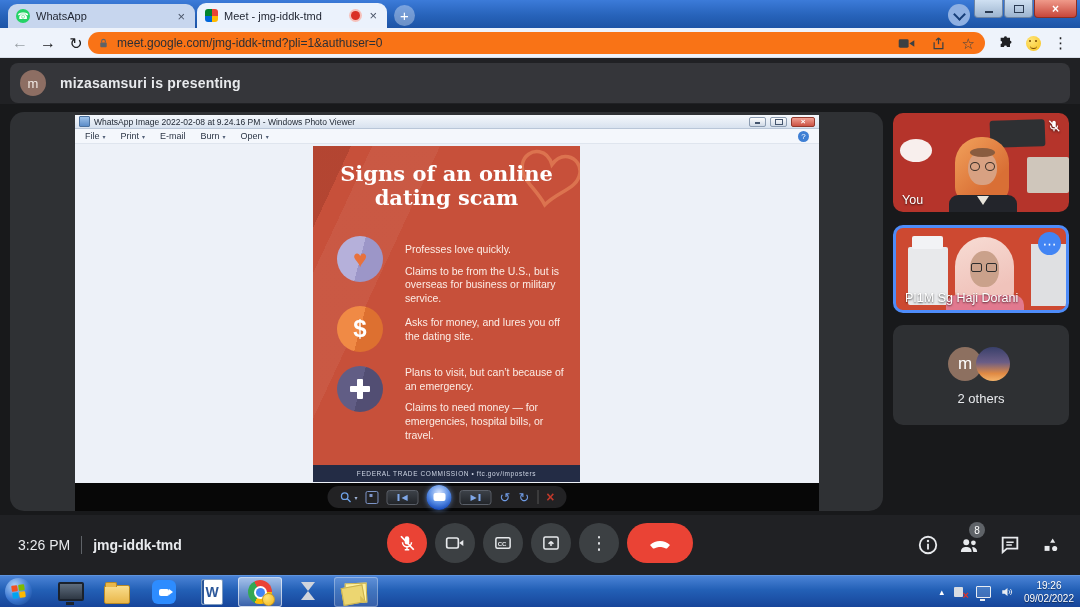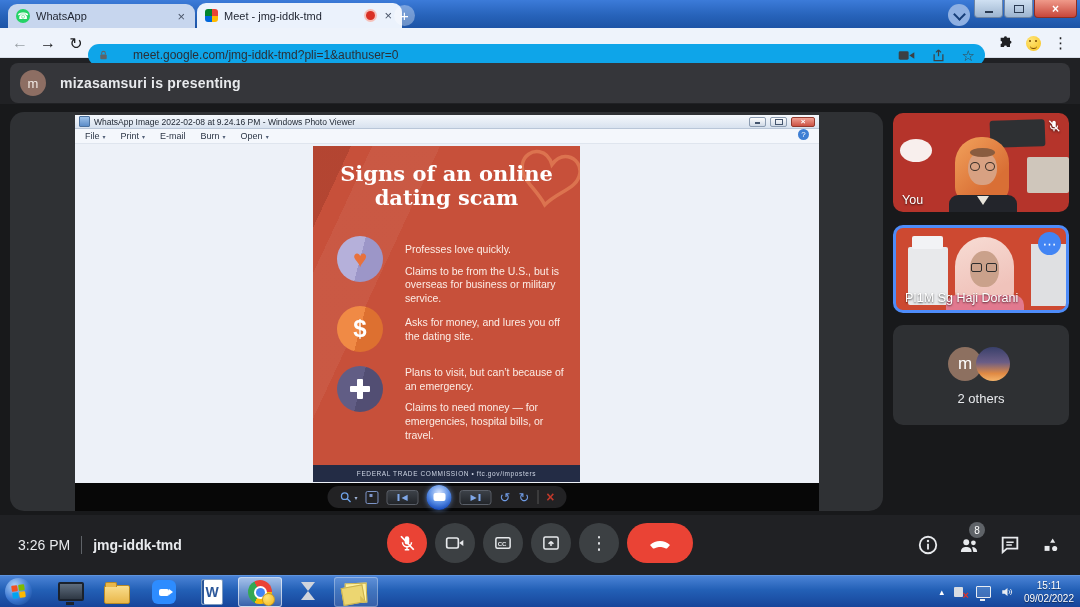--- a/index.html
+++ b/index.html
@@ -31,22 +31,22 @@
   .winctl{position:absolute;right:3px;top:0;display:flex;gap:1px;}
   .wbtn{width:29px;height:18px;border-radius:0 0 4px 4px;background:linear-gradient(#cfe0f2,#9db4cf);
     border:1px solid #6d84a4;border-top:none;display:flex;align-items:center;justify-content:center;box-sizing:border-box;}
   .wbtn.close{width:43px;background:linear-gradient(#ef9a8a,#d6564489);background:linear-gradient(#ef9a8a,#c8463a);border-color:#8d2f24;}
   .glyph-min{width:8px;height:2px;background:#2a3a52;margin-top:6px;}
   .glyph-max{width:8px;height:6px;border:1.5px solid #2a3a52;}
   .glyph-x{color:#fff;font-size:12px;font-weight:bold;line-height:1;}
 
   .toolbar{position:absolute;left:0;top:28px;width:1080px;height:30px;background:#eef3fb;border-bottom:1px solid #d7dde7;box-sizing:border-box;}
   .navbtn{position:absolute;top:3px;width:24px;height:24px;display:flex;align-items:center;justify-content:center;font-size:16px;}
-  .omnibox{position:absolute;left:88px;top:4px;width:897px;height:22px;background:#0ea5e9;border-radius:12px;
-    display:flex;align-items:center;padding:0 10px;box-sizing:border-box;gap:24px;margin-top:12px;}
+  .omnibox{position:absolute;left:88px;top:4px;width:897px;height:22px;background:#f97316;border-radius:12px;
+    display:flex;align-items:center;padding:0 10px;box-sizing:border-box;gap:8px;}
   .url{font-size:12px;color:#2b2f36;white-space:nowrap;flex:1;}
   .ob-icons{display:flex;gap:16px;align-items:center;color:#3c4043;}
   .ext-icons{position:absolute;top:6px;display:flex;gap:12px;align-items:center;color:#202124;}
   .emoji{width:15px;height:15px;border-radius:50%;background:radial-gradient(circle at 35% 30%,#ffe477,#f7c21c);position:relative;}
   .emoji:before{content:"";position:absolute;left:3px;top:4px;width:2px;height:2px;background:#7a4a00;border-radius:50%;box-shadow:6px 0 0 #7a4a00;}
   .emoji:after{content:"";position:absolute;left:4px;top:8px;width:7px;height:4px;border-bottom:1.6px solid #7a4a00;border-radius:0 0 6px 6px;}
 
   
   .banner{position:absolute;left:10px;top:63px;width:1060px;height:40px;background:#35363a;border-radius:8px;
     display:flex;align-items:center;gap:14px;padding:0 10px;box-sizing:border-box;}
@@ -61,21 +61,21 @@
   .vtitle{position:absolute;left:0;top:0;right:0;height:14px;background:linear-gradient(#f5f8fc,#d8e2ef);
     border-bottom:1px solid #b9c6d8;display:flex;align-items:center;padding:0 4px;box-sizing:border-box;gap:4px;}
   .vtitle .ico{width:9px;height:9px;background:linear-gradient(#9ec2ea,#5b8cc8);border:1px solid #4a719f;border-radius:1px;}
   .vtitle .cap{font-size:8.5px;color:#1c2430;flex:1;white-space:nowrap;overflow:hidden;}
   .vbtn{width:17px;height:10px;border:1px solid #8b9bb0;border-radius:2px;background:linear-gradient(#fdfdfd,#cfd9e6);
     display:flex;align-items:center;justify-content:center;box-sizing:border-box;}
   .vbtn.close{width:24px;background:linear-gradient(#f0a093,#cc5244);border-color:#93392d;color:#fff;font-size:8px;font-weight:bold;}
   .vbtn .mini{width:5px;height:1.5px;background:#44556e;margin-top:3px}
   .vbtn .maxi{width:6px;height:4px;border:1px solid #44556e;}
   .vmenu{position:absolute;left:0;top:14px;right:0;height:15px;background:#f4f7fc;border-bottom:1px solid #dfe5ee;
-    display:flex;gap:15px;padding:0 10px;font-size:9px;color:#2c3646;box-sizing:border-box;}
+    display:flex;align-items:center;gap:15px;padding:0 10px;font-size:9px;color:#2c3646;box-sizing:border-box;}
   .mitem{display:flex;align-items:center;gap:3px;}
   .caret{font-size:6px;color:#55637a;}
   .vhelp{margin-left:auto;width:11px;height:11px;border-radius:50%;background:#3e7fd4;color:#fff;font-size:8px;
     display:flex;align-items:center;justify-content:center;}
   .vcontent{position:absolute;left:0;top:29px;right:0;bottom:0;background:#edf1f8;}
 
   
   .ig{position:absolute;left:238px;top:2px;width:267px;height:336px;background:#c7503a;overflow:hidden;}
   .ig .stripes{position:absolute;inset:0;
     background:linear-gradient(115deg,rgba(90,20,12,.18) 0 9%,rgba(0,0,0,0) 9% 100%),
@@ -212,21 +212,21 @@
 <div class="screen">
 
   <div class="titlebar">
     <div class="tab inactive" style="left:8px;width:187px;">
       <span class="wa-ico">
           <span>☎</span>
         </span>
       <span class="tab-label">WhatsApp</span>
       <span class="tab-close">×</span>
     </div>
-    <div class="tab active" style="left:197px;width:205px;">
+    <div class="tab active" style="left:197px;width:190px;">
       <span class="meet-ico">
           <i></i>
           <i></i>
           <i></i>
           <i></i>
         </span>
       <span class="tab-label">Meet - jmg-iddk-tmd</span>
       <span class="rec-dot"></span>
       <span class="tab-close">×</span>
     </div>
@@ -549,19 +549,19 @@
       <span class="devx">
           <i></i>
           <b>×</b>
         </span>
       <span class="netico"></span>
       <svg width="15" height="14" viewBox="0 0 24 24">
         <path d="M3 9v6h4l5 4V5L7 9H3z" fill="#e8ecf2"></path>
         <path d="M14.5 9a4 4 0 0 1 0 6M17 7a7 7 0 0 1 0 10" stroke="#e8ecf2" stroke-width="1.6" fill="none"></path>
       </svg>
       <span class="clock">
-        <div>15:11</div>
+        <div>19:26</div>
         <div>09/02/2022</div>
       </span>
     </div>
   </div>
 
 </div>
 
 </body></html>

